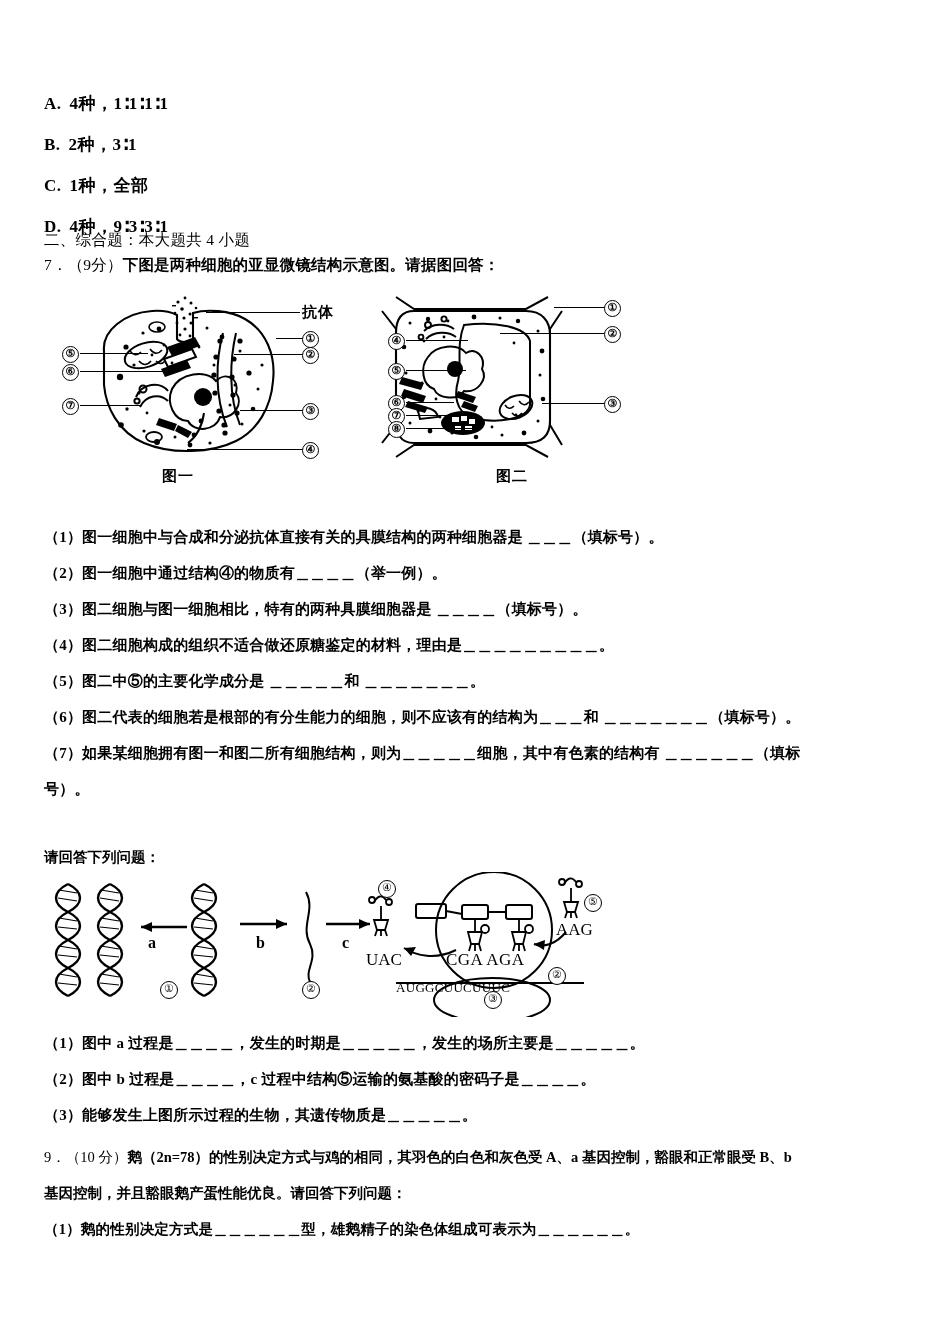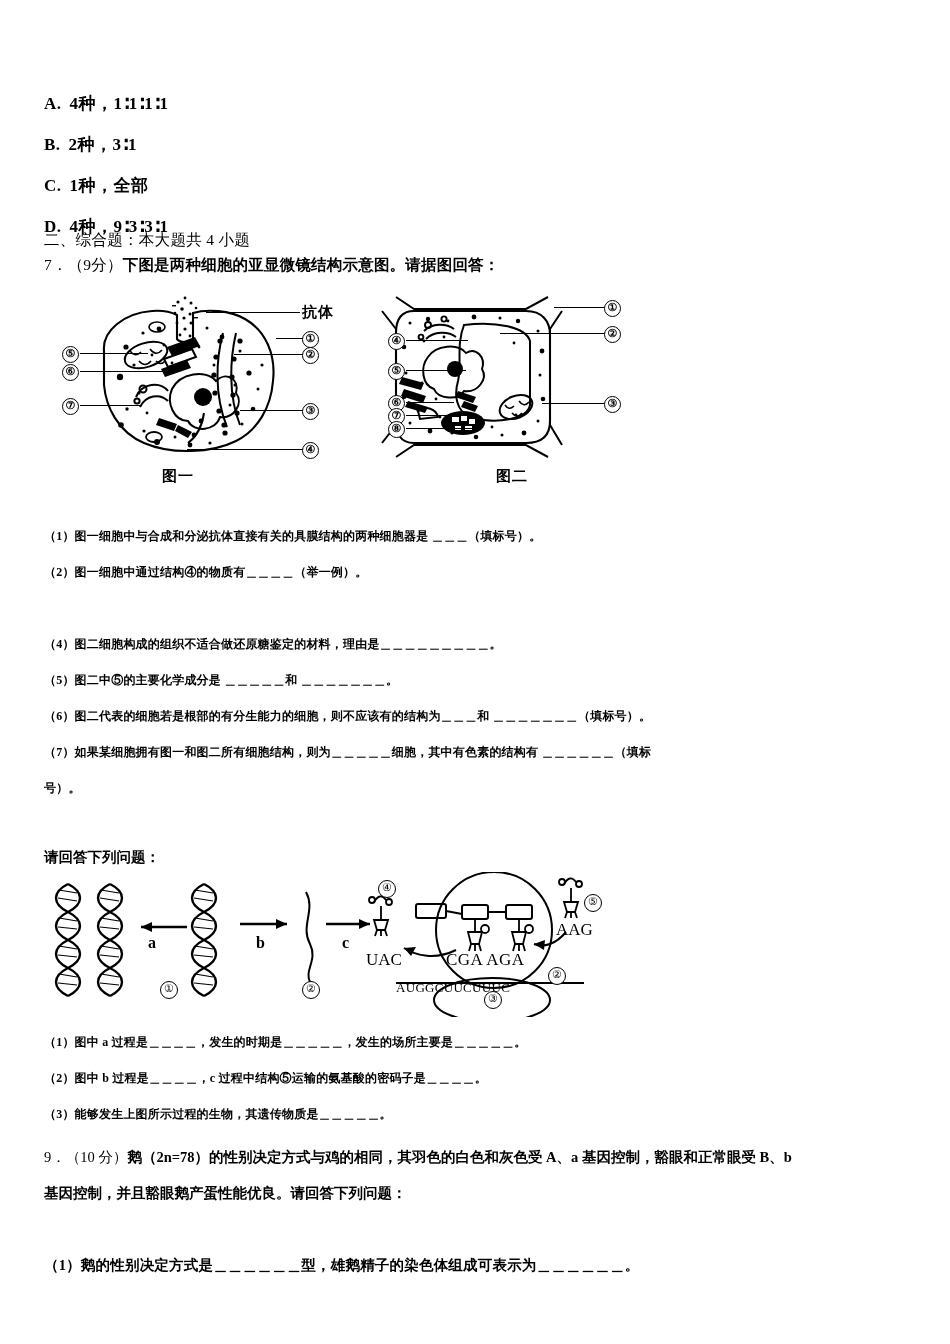--- a/index.html
+++ b/index.html
@@ -97,21 +97,21 @@
     position: absolute;
     font-size: 15px;
     font-weight: bold;
     letter-spacing: 1px;
   }
 
   
   .qline {
     position: absolute;
     left: 44px;
-    font-size: 12px;
+    font-size: 15px;
     font-weight: bold;
     letter-spacing: 0.2px;
     white-space: nowrap;
   }
   .q8-stem {
     position: absolute;
     left: 44px;
     font-size: 14.5px;
     font-weight: bold;
     letter-spacing: 0;
@@ -420,20 +420,21 @@
     <div class="lbl" style="left:344px; top:48px;"><span class="circnum">④</span></div>
     <div class="lbl" style="left:344px; top:78px;"><span class="circnum">⑤</span></div>
     <div class="lbl" style="left:344px; top:110px;"><span class="circnum">⑥</span></div>
     <div class="lbl" style="left:344px; top:123px;"><span class="circnum">⑦</span></div>
     <div class="lbl" style="left:344px; top:136px;"><span class="circnum">⑧</span></div>
     <div class="fig-caption" style="left:452px; top:182px;">图二</div>
   </div>
 
   <div class="qline" style="top:528px;">（1）图一细胞中与合成和分泌抗体直接有关的具膜结构的两种细胞器是 ＿＿＿（填标号）。</div>
   <div class="qline" style="top:564px;">（2）图一细胞中通过结构④的物质有＿＿＿＿（举一例）。</div>
+  <div class="qline" style="top:600px;">（3）图二细胞与图一细胞相比，特有的两种具膜细胞器是 ＿＿＿＿（填标号）。</div>
   <div class="qline" style="top:636px;">（4）图二细胞构成的组织不适合做还原糖鉴定的材料，理由是＿＿＿＿＿＿＿＿＿。</div>
   <div class="qline" style="top:672px;">（5）图二中⑤的主要化学成分是 ＿＿＿＿＿和 ＿＿＿＿＿＿＿。</div>
   <div class="qline" style="top:708px;">（6）图二代表的细胞若是根部的有分生能力的细胞，则不应该有的结构为＿＿＿和 ＿＿＿＿＿＿＿（填标号）。</div>
   <div class="qline" style="top:744px;">（7）如果某细胞拥有图一和图二所有细胞结构，则为＿＿＿＿＿细胞，其中有色素的结构有 ＿＿＿＿＿＿（填标</div>
   <div class="qline" style="top:780px;">号）。</div>
 
   <div class="q8-stem" style="top:848px;">请回答下列问题：</div>
 
   <div class="dna-area">
     <svg width="600" height="145" viewBox="0 0 600 145" style="position:absolute;left:0;top:0;">
@@ -577,15 +578,15 @@
   </div>
 
   <div class="qline" style="top:1034px;">（1）图中 a 过程是＿＿＿＿，发生的时期是＿＿＿＿＿，发生的场所主要是＿＿＿＿＿。</div>
   <div class="qline" style="top:1070px;">（2）图中 b 过程是＿＿＿＿，c 过程中结构⑤运输的氨基酸的密码子是＿＿＿＿。</div>
   <div class="qline" style="top:1106px;">（3）能够发生上图所示过程的生物，其遗传物质是＿＿＿＿＿。</div>
 
   <div class="q9-stem" style="top:1148px;">
     <span class="thin">9．</span><span class="thin">（10 分）</span><span>鹅（2n=78）的性别决定方式与鸡的相同，其羽色的白色和灰色受 A、a 基因控制，豁眼和正常眼受 B、b</span>
   </div>
   <div class="q9-stem" style="top:1184px;">基因控制，并且豁眼鹅产蛋性能优良。请回答下列问题：</div>
-  <div class="qline" style="top:1220px; font-size:14.5px;margin-top:36px;">（1）鹅的性别决定方式是＿＿＿＿＿＿型，雄鹅精子的染色体组成可表示为＿＿＿＿＿＿。</div>
+  <div class="qline" style="top:1220px; font-size:14.5px;">（1）鹅的性别决定方式是＿＿＿＿＿＿型，雄鹅精子的染色体组成可表示为＿＿＿＿＿＿。</div>
 
 </div>
 
 </body></html>

